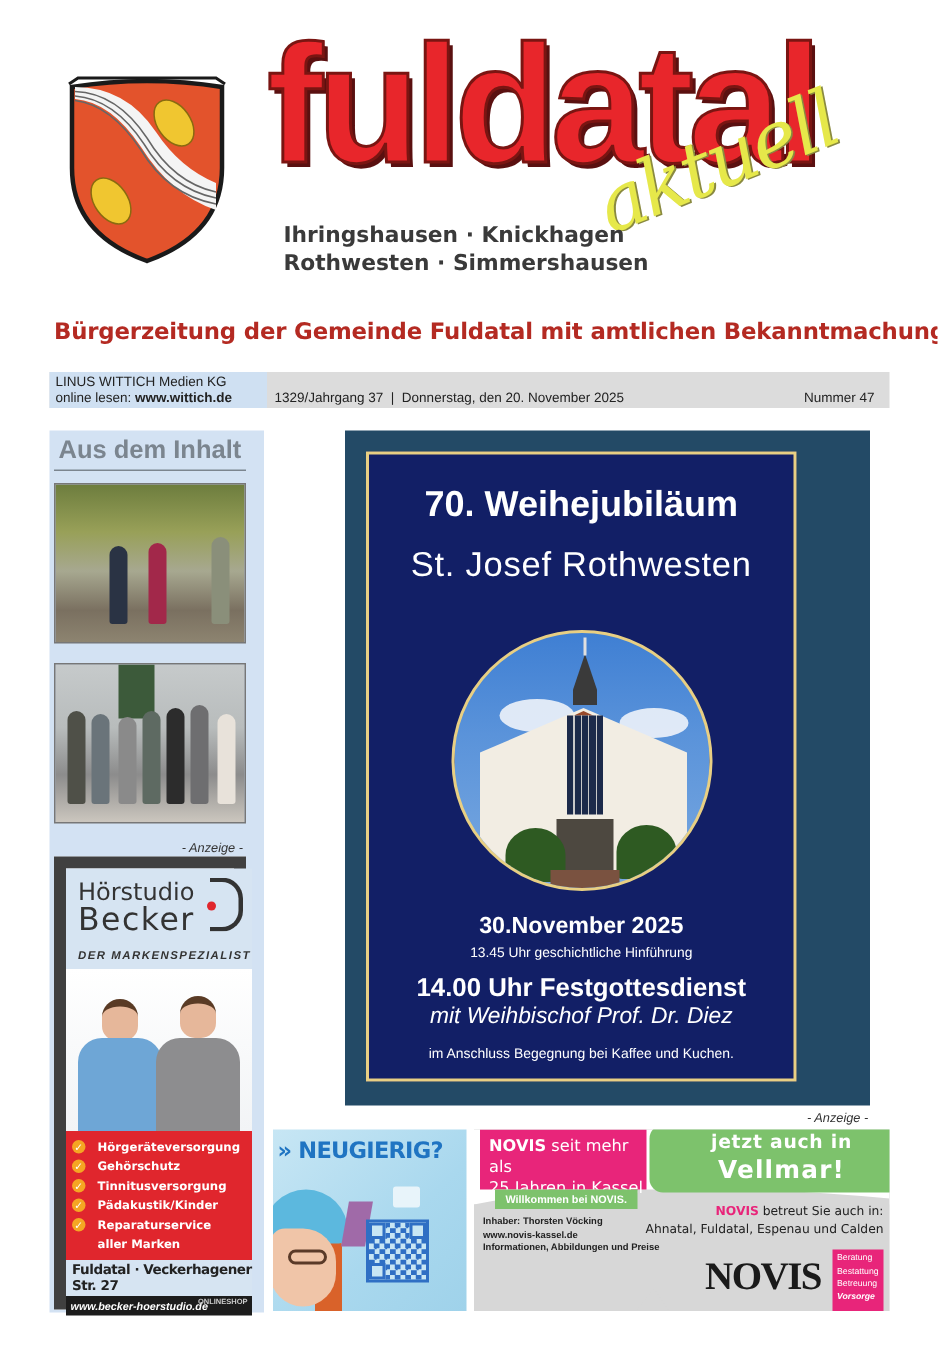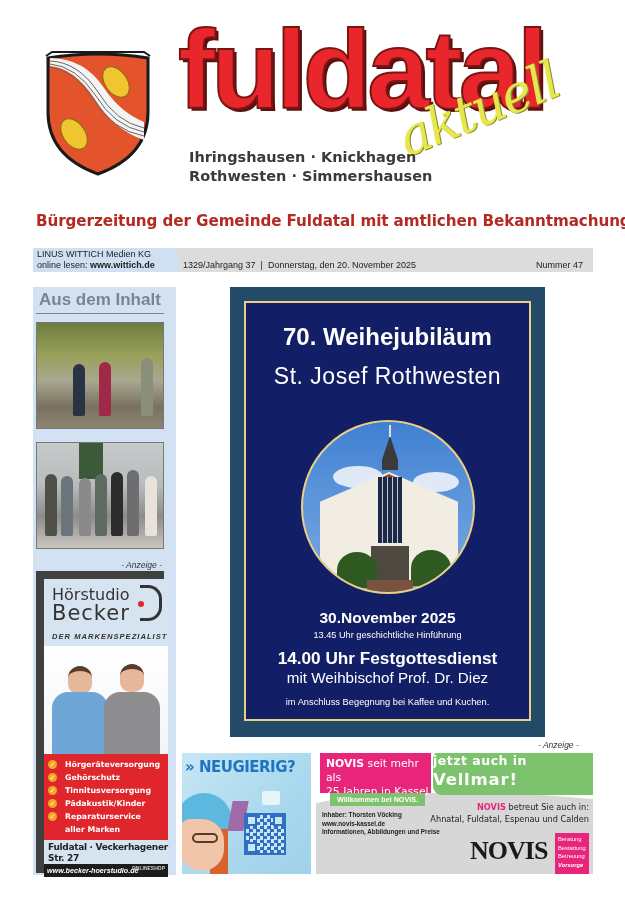--- a/index.html
+++ b/index.html
@@ -44,37 +44,37 @@
   .man .body { position:absolute; left:0; top:26px; width:56px; height:62px; border-radius:16px 16px 0 0; }
   .hoer-list { position:absolute; left:0; top:175px; width:124px; height:86px; background:#e0262d; padding:4px 0 0 4px; box-sizing:border-box; }
   .hoer-item { display:flex; align-items:center; height:13px; font-family:"DejaVu Sans", sans-serif; font-weight:bold; font-size:7.8px; color:#fff; white-space:nowrap; }
   .hoer-check { width:9px; height:9px; border-radius:50%; background:#f5a623; margin-right:8px; display:inline-flex; align-items:center; justify-content:center; font-size:7px; color:#fff; }
   .hoer-item.indent { padding-left:17px; }
   .hoer-addr { position:absolute; left:0; top:261px; width:124px; height:24px; background:#d6e4f2; padding:2px 0 0 4px; box-sizing:border-box; font-family:"DejaVu Sans", sans-serif; font-size:9px; line-height:11px; color:#222; font-weight:bold; letter-spacing:-0.3px; }
   .hoer-web { position:absolute; left:0; top:285px; width:124px; height:13px; background:#1c1c1c; color:#fff; font-size:7.2px; font-weight:bold; font-style:italic; padding:2px 0 0 3px; box-sizing:border-box; }
   .hoer-shop { position:absolute; right:3px; top:1px; font-size:5px; font-style:normal; color:#ccc; }
 
   
-  .poster { left:230px; top:287px; width:315px; height:450px; background:#234a66; }
+  .poster { left:230px; top:287px; width:350px; height:450px; background:#234a66; }
   .poster-inner { position:absolute; left:14px; top:14px; width:287px; height:420px; background:#121f66; border:2px solid #e8cf83; box-sizing:border-box; color:#fff; text-align:center; }
   .p-title { position:absolute; left:0; top:20px; width:100%; font-weight:bold; font-size:24px; }
   .p-sub { position:absolute; left:0; top:60px; width:100%; font-size:23px; letter-spacing:0.5px; }
   .church { position:absolute; left:55px; top:117px; width:174px; height:174px; border-radius:50%; border:2px solid #e8cf83; box-sizing:border-box; overflow:hidden; background:linear-gradient(180deg,#3f7fd3 0%,#5a93da 40%,#7aa9e0 100%); }
   .cloud { position:absolute; background:#eef3fa; border-radius:50%; opacity:0.9; }
   .ch-roofline { position:absolute; left:16px; top:52px; width:140px; height:30px; border-top:3px solid #9a4a2a; clip-path:polygon(0 100%,50% 0,100% 100%); }
   .ch-gable { position:absolute; left:17px; top:50px; width:138px; height:110px; background:#f2ede3; clip-path:polygon(0 27%,50% 0,100% 27%,100% 100%,0 100%); }
   .ch-window { position:absolute; left:75px; top:55px; width:24px; height:66px; background:repeating-linear-gradient(90deg,#1c2a4a 0 4px,#c8c8c8 4px 5px); }
   .ch-spire { position:absolute; left:79px; top:14px; width:16px; height:34px; background:#3a3a3a; clip-path:polygon(50% 0,100% 70%,100% 100%,0 100%,0 70%); }
   .ch-cross { position:absolute; left:86px; top:3px; width:2px; height:12px; background:#e0e0e0; }
   .ch-door { position:absolute; left:68px; top:124px; width:38px; height:36px; background:#4d4840; }
   .ch-bush { position:absolute; width:40px; height:36px; background:#2e5a22; border-radius:50% 50% 10% 10%; }
   .p-date { position:absolute; left:0; top:306px; width:100%; font-weight:bold; font-size:15.5px; }
   .p-small { position:absolute; left:0; top:327px; width:100%; font-size:9.2px; }
   .p-main { position:absolute; left:0; top:345px; width:100%; font-weight:bold; font-size:17.2px; }
-  .p-main2 { position:absolute; left:0; top:366px; width:100%; font-size:15.2px; }
+  .p-main2 { position:absolute; left:0; top:366px; width:100%; font-size:15.2px;font-style:italic; }
   .p-foot { position:absolute; left:0; top:394px; width:100%; font-size:9.3px; }
 
   .anz-right { left:538px; top:740px; font-size:8.5px; font-style:italic; color:#333; }
 
   
   .neu { left:182px; top:753px; width:129px; height:121px; background:linear-gradient(135deg,#c7e6f4 0%,#a9d8ee 60%,#9fd2ea 100%); overflow:hidden; }
   .neu-title { position:absolute; left:3px; top:5px; font-family:"DejaVu Sans", sans-serif; font-weight:bold; font-size:15px; color:#1f74c2; letter-spacing:-0.5px; }
   .neu-girl { position:absolute; left:-6px; top:40px; width:60px; height:90px; }
   .neu-hat { position:absolute; left:0; top:0; width:56px; height:36px; background:#5cb8de; border-radius:28px 28px 6px 6px; }
   .neu-face { position:absolute; left:4px; top:26px; width:44px; height:52px; background:#f0c5a8; border-radius:10px 22px 22px 22px; }
@@ -85,21 +85,21 @@
       linear-gradient(90deg, transparent 0 0, transparent 0),
       repeating-conic-gradient(#2f6fc4 0 25%, #c8e6f4 0 50%) 0 0/7px 7px; border:2px solid #2f6fc4; box-sizing:border-box; }
   .qr-corner { position:absolute; width:11px; height:11px; border:2px solid #2f6fc4; background:#c8e6f4; box-sizing:border-box; }
 
   
   .novis { left:316px; top:753px; width:277px; height:121px; background:#d7d7d7; overflow:hidden; }
   .novis-white { position:absolute; left:0; top:0; width:277px; height:50px; background:#fff; }
   .novis-pink { position:absolute; left:4px; top:0; width:111px; height:40px; background:#e8257a; color:#fff; font-family:"DejaVu Sans", sans-serif; font-size:10.8px; line-height:14px; padding:4px 0 0 6px; box-sizing:border-box; }
   .novis-pink b { font-weight:bold; }
   .novis-green-tag { position:absolute; left:14px; top:40px; width:95px; height:13px; background:#7dc26c; color:#fff; font-size:7.2px; font-weight:bold; text-align:center; line-height:13px; }
-  .novis-green { position:absolute; left:117px; top:-3px; width:176px; height:45px; background:#7dc26c; border-radius:9px; color:#fff; text-align:left; font-family:"DejaVu Sans", sans-serif; font-weight:bold; }
+  .novis-green { position:absolute; left:117px; top:-3px; width:176px; height:45px; background:#7dc26c; border-radius:9px; color:#fff; text-align:center; font-family:"DejaVu Sans", sans-serif; font-weight:bold; }
   .novis-green .l1 { position:absolute; left:0; top:3px; width:100%; font-size:12.5px; letter-spacing:0.5px; }
   .novis-green .l2 { position:absolute; left:0; top:20px; width:100%; font-size:16.5px; letter-spacing:0.8px; }
   .novis-info { position:absolute; left:6px; top:58px; font-size:6.3px; line-height:8.5px; color:#222; font-weight:bold; }
   .novis-addr { position:absolute; left:6px; top:85px; font-size:7.3px; line-height:10.5px; color:#333; }
   .novis-addr .h24 { color:#e8257a; font-weight:bold; }
   .novis-right { position:absolute; right:4px; top:49px; text-align:right; font-family:"DejaVu Sans", sans-serif; font-size:8.2px; line-height:11.5px; color:#222; }
   .novis-right .brand { color:#e8257a; font-weight:bold; }
   .novis-logo { position:absolute; left:154px; top:83px; font-family:"Liberation Serif", serif; font-weight:bold; font-size:26px; color:#1a1a1a; letter-spacing:-1px; }
   .novis-logo-sub { position:absolute; left:154px; top:122px; font-size:8.3px; color:#222; letter-spacing:0.5px;padding-left:27px; }
   .novis-box { position:absolute; left:239px; top:80px; width:34px; height:41px; background:#e8257a; color:#fff; font-size:5.8px; line-height:8.5px; padding:2px 0 0 3px; box-sizing:border-box; }

